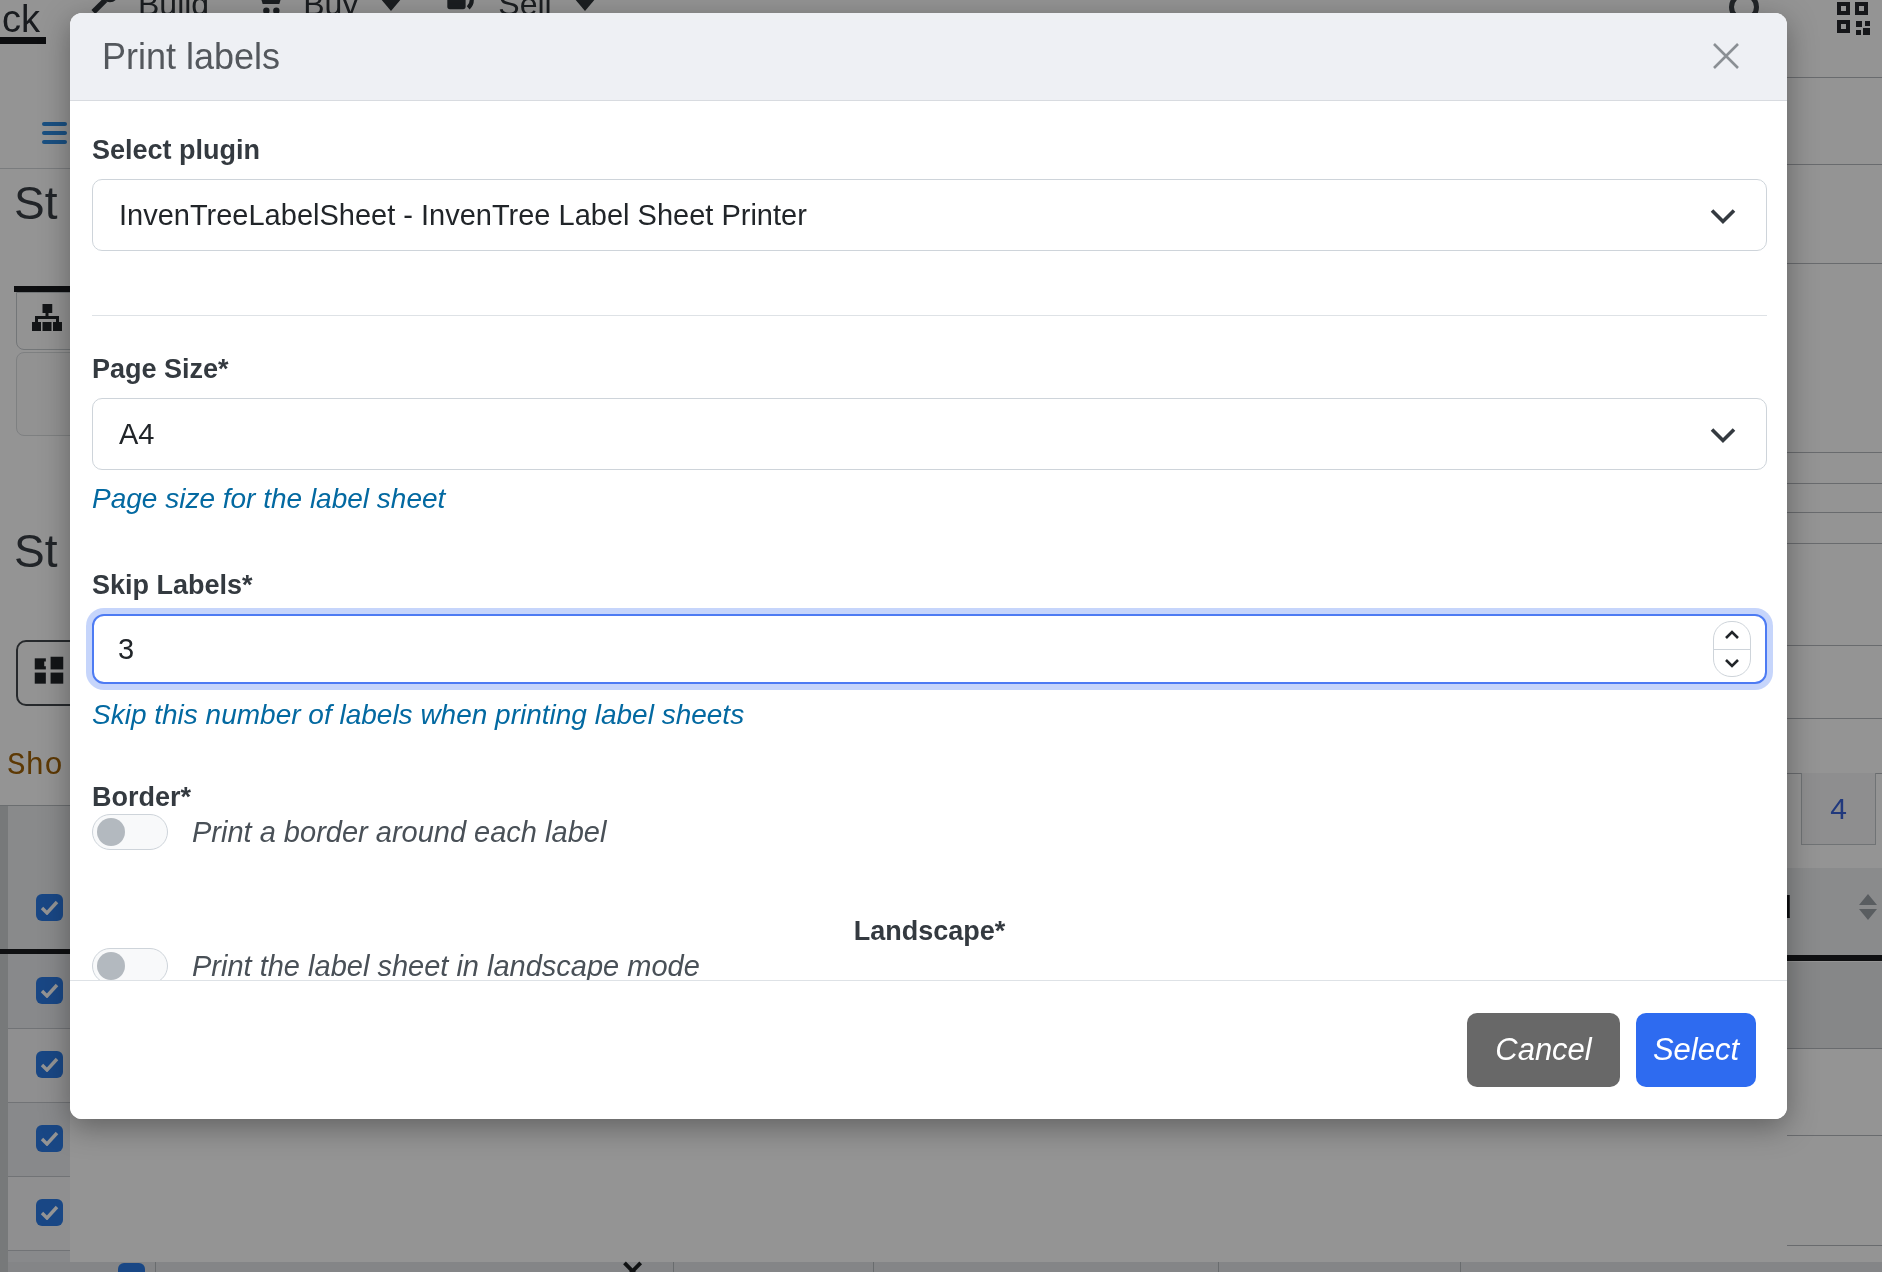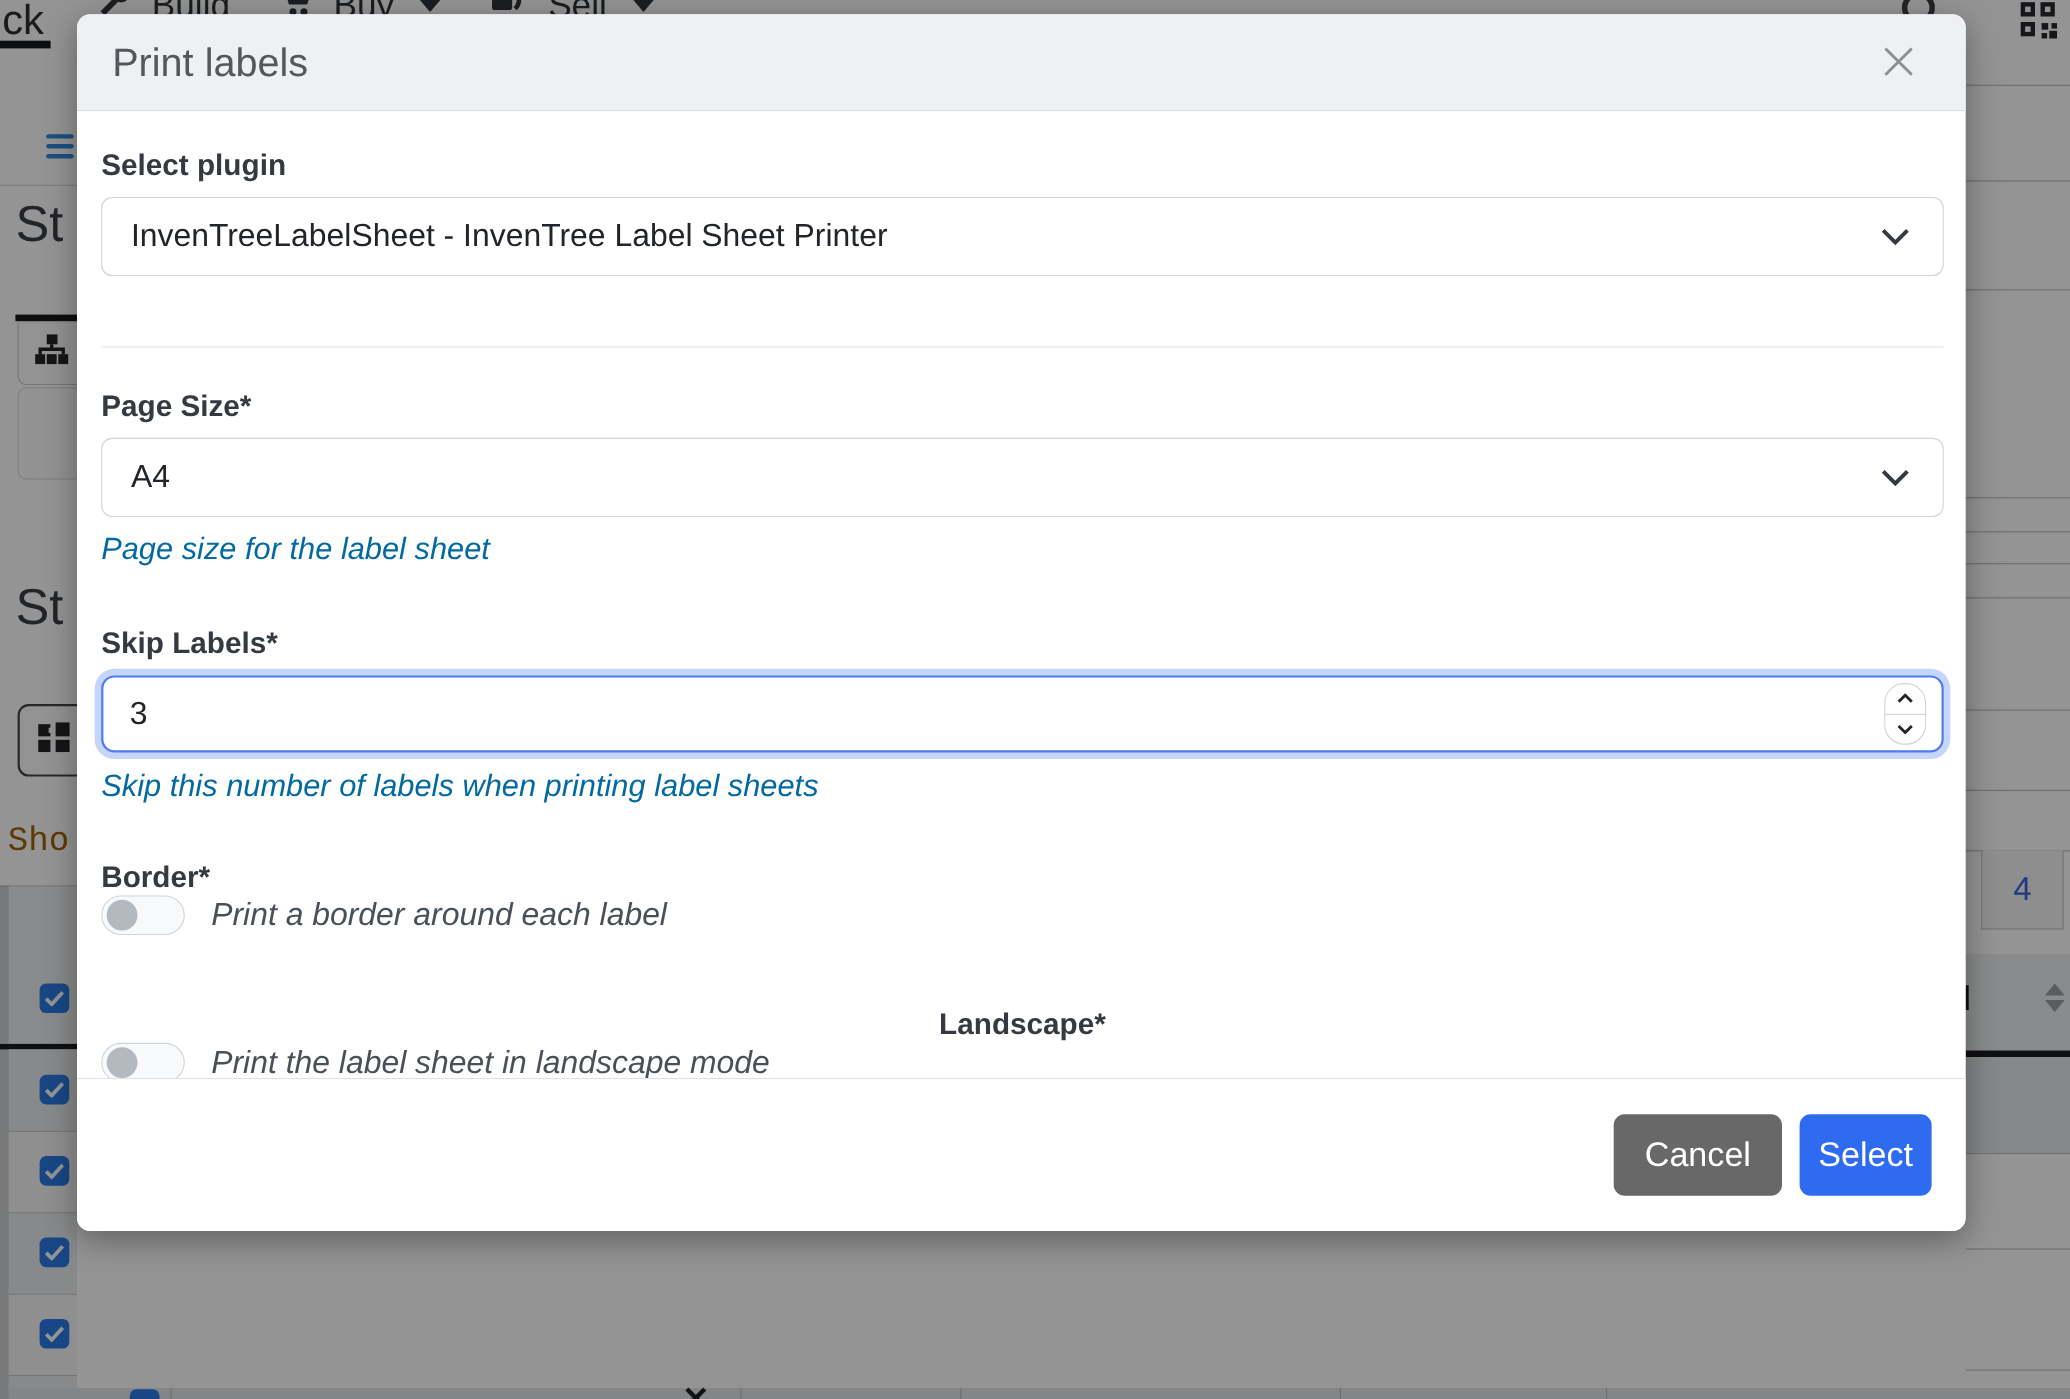--- a/index.html
+++ b/index.html
@@ -79,21 +79,21 @@
   .spinner .half { flex:1; display:flex; align-items:center; justify-content:center; }
   .spinner .half.up { border-bottom:1px solid #ced4da; }
   .help.skip-help { margin-top:14px; }
   .f-label.border { margin-top:48px; }
   .toggle-row { display:flex; align-items:center; gap:24px; }
   .toggle { width:76px; height:36px; border:1px solid #ced4da; border-radius:18px; background:#f8f9fa; position:relative; cursor:pointer; flex:0 0 auto; }
   .toggle .knob { position:absolute; left:4px; top:3px; width:28px; height:28px; border-radius:50%; background:#b3b9bf; }
   .toggle-row .help-inline { font-size:29px; font-style:italic; color:#495057; }
   .f-label.landscape { margin-top:64px;text-align:center; }
   .m-footer { position:absolute; left:0; right:0; bottom:0; height:139px; border-top:1px solid #dee2e6; display:flex; align-items:center; justify-content:flex-end; gap:16px; padding-right:31px; background:#fff; }
-  .btn { height:74px; border:none; border-radius:10px; font-family:"Liberation Sans",sans-serif; font-size:31px; color:#ffffff; cursor:pointer; display:flex; align-items:center; justify-content:center; }
+  .btn { height:74px; border:none; border-radius:10px; font-family:"Liberation Sans",sans-serif; font-size:31px; color:#ffffff; cursor:pointer; display:flex; align-items:center; justify-content:center;font-style:italic; }
   .btn.cancel { width:153px; background:#686868; }
   .btn.print { width:120px; background:#2e6bf0; }
 </style>
 </head>
 <body>
 
 <div class="bg">
 
   <div class="nav-stock">ck</div>
   <div class="nav-stock-underline"></div>

